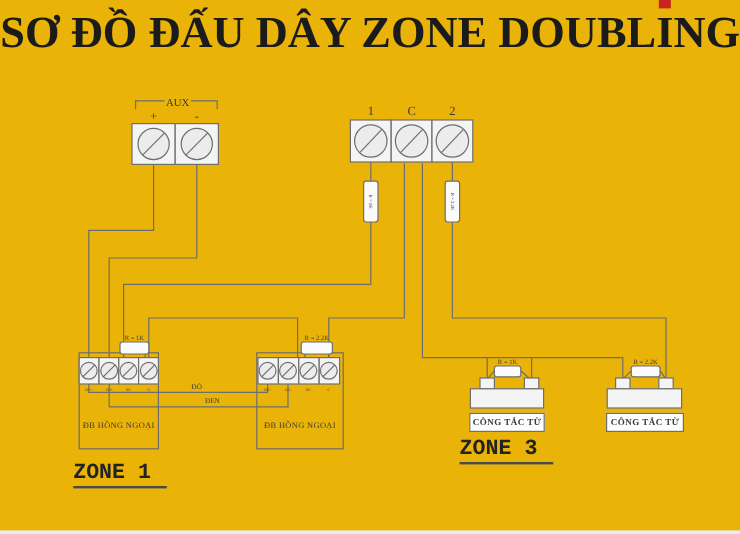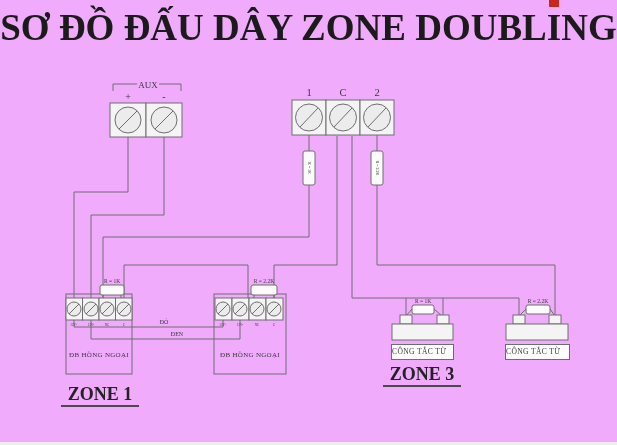--- a/index.html
+++ b/index.html
@@ -1,33 +1,33 @@
 <!DOCTYPE html>
 <html><head>
 <meta charset="utf-8">
 <style>
   html,body{margin:0;padding:0;background:#ffffff;}
-  .canvas{position:relative;width:617px;height:445px;background:#f0abfc;overflow:hidden;
+  .canvas{position:relative;width:617px;height:445px;background:#eab308;overflow:hidden;
           font-family:"Liberation Serif",serif;}
   .title{position:absolute;left:0;top:6px;width:100%;text-align:center;
          font-size:37px;font-weight:bold;color:#1b1b1b;line-height:44px;white-space:nowrap;}
   .red-mark{position:absolute;left:549px;top:0;width:10px;height:7px;background:#c9251c;}
   svg{position:absolute;left:0;top:0;}
   .w{fill:none;stroke:#6e6e6e;stroke-width:1;}
   .cell{fill:#f4f4f4;stroke:#6e6e6e;stroke-width:1;}
   .box{fill:none;stroke:#6e6e6e;stroke-width:1;}
   .screw{fill:#ececec;stroke:#6e6e6e;stroke-width:1;}
   .res{fill:#fbfbfb;stroke:#6e6e6e;stroke-width:1;}
   text{font-family:"Liberation Serif",serif;fill:#3a3a3a;}
   .dev-label{position:absolute;text-align:center;font-size:7px;font-weight:normal;
              color:#3a3a3a;letter-spacing:0.3px;white-space:nowrap;}
-  .ctx-box{position:absolute;border:1px solid #6e6e6e;font-size:7.5px;
-           font-weight:normal;color:#3a3a3a;line-height:14px;letter-spacing:0.4px;background:#fdfdfd;}
-  .zone-label{position:absolute;text-align:center;font-size:18px;font-weight:bold;color:#232323;
-              line-height:19px;border-bottom:2px solid #4a4a4a;padding-bottom:1px;}
+  .ctx-box{position:absolute;border:1px solid #6e6e6e;text-align:center;font-size:7.5px;
+           font-weight:bold;color:#3a3a3a;line-height:14px;letter-spacing:0.4px;background:#fdfdfd;}
+  .zone-label{position:absolute;text-align:left;font-size:18px;font-weight:bold;color:#232323;
+              line-height:19px;border-bottom:2px solid #4a4a4a;padding-bottom:1px;font-family:Liberation Mono, monospace;}
   .scan-edge{position:absolute;left:0;bottom:0;width:617px;height:3px;background:#ededed;}
 </style>
 </head>
 <body>
 
 <div class="canvas">
 
   <div class="title">SƠ ĐỒ ĐẤU DÂY ZONE DOUBLING</div>
   <div class="red-mark"></div>
 

